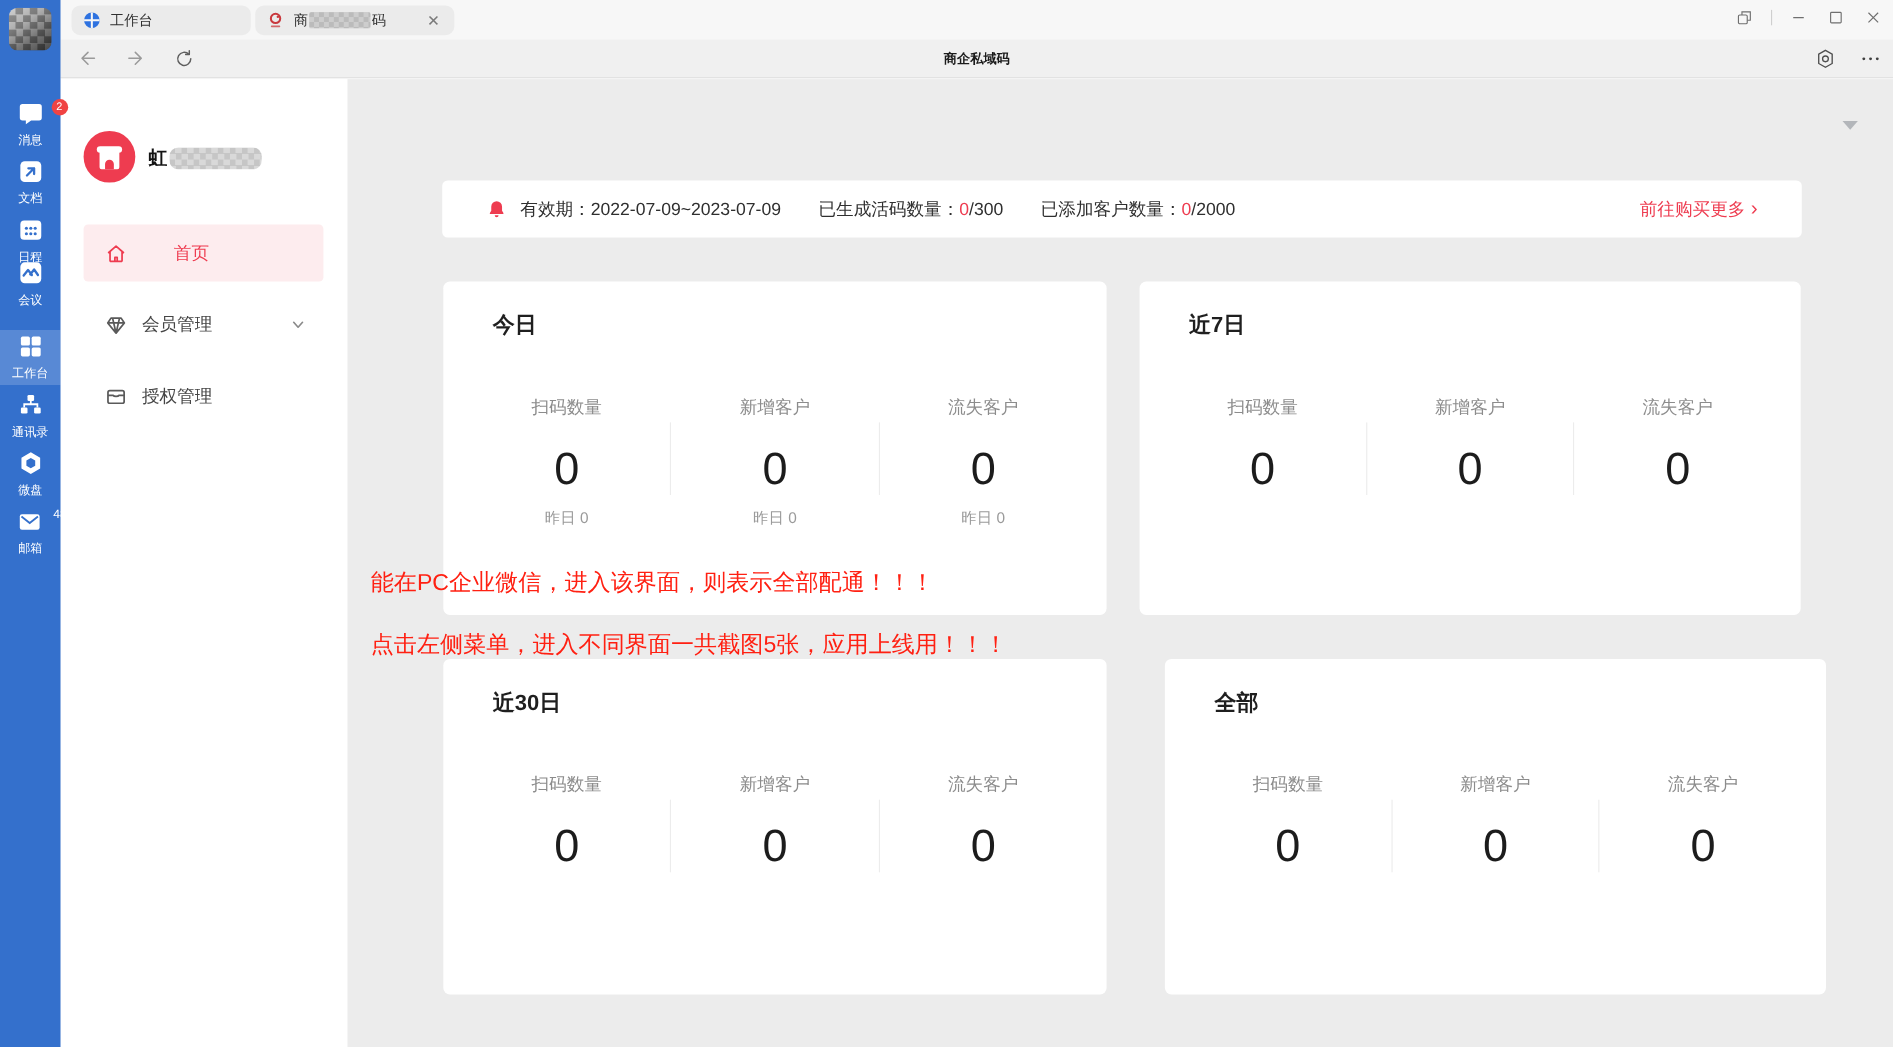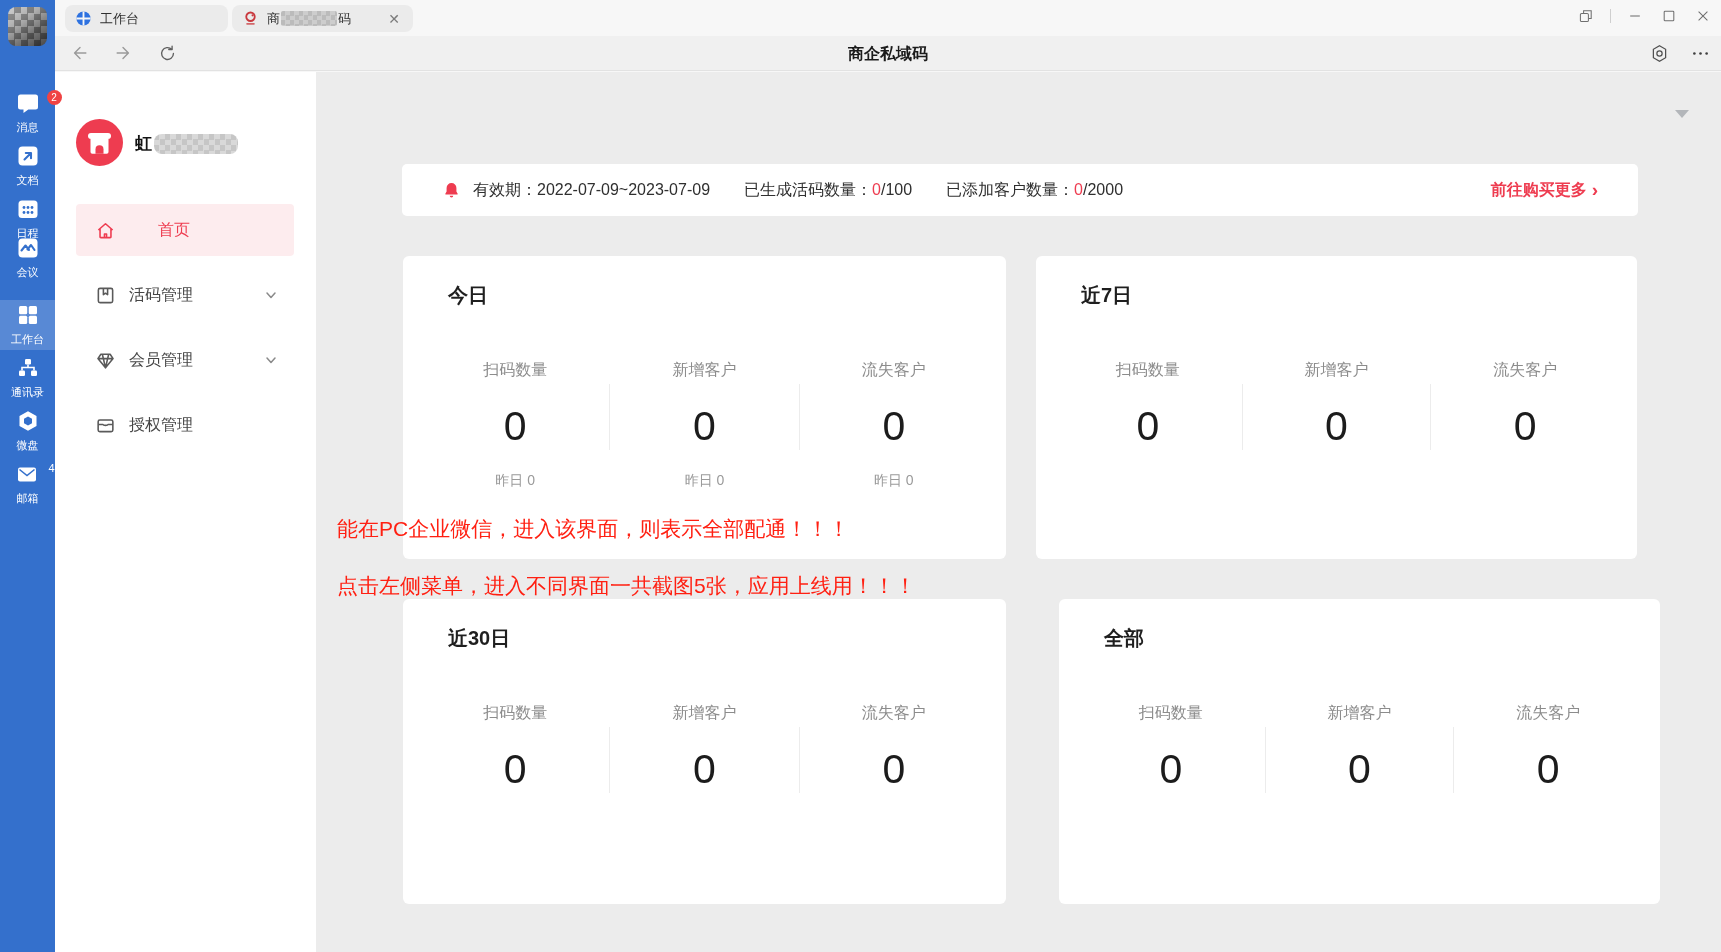--- a/index.html
+++ b/index.html
@@ -37,21 +37,21 @@
   .mosaic{display:inline-block;border-radius:2px;
     background:repeating-conic-gradient(#cdcdcd 0% 25%, #bbbbbb 0% 50%) 0 0/9px 9px;}
   .winctl{position:absolute;right:8px;top:6px;display:flex;align-items:center;gap:14px;}
   .winbtn{width:20px;height:20px;display:flex;align-items:center;justify-content:center;cursor:pointer;color:#6f6f6f;}
   .windiv{width:1px;height:14px;background:#cfcfcf;}
 
   
   .navbar{position:absolute;left:55px;top:36px;width:1666px;height:35px;background:#f0f0f0;border-bottom:1px solid #e2e2e2;}
   .nav-ic{position:absolute;top:4px;width:26px;height:26px;display:flex;align-items:center;justify-content:center;cursor:pointer;}
   .nav-title{position:absolute;left:0;right:0;top:0;height:35px;line-height:35px;text-align:center;
-    font-size:16px;font-weight:700;color:#1b1b1b;}
+    font-size:12px;font-weight:700;color:#1b1b1b;}
 
   
   .content{position:absolute;left:55px;top:72px;width:1666px;height:880px;display:flex;}
   .sidebar{position:relative;width:261px;height:100%;background:#ffffff;flex:0 0 auto;}
   .logo-badge{position:absolute;left:21px;top:47px;width:47px;height:47px;border-radius:50%;background:var(--accent);}
   .ws-name{position:absolute;left:80px;top:60px;font-size:17px;font-weight:700;color:#141414;display:flex;align-items:center;}
   .ws-name .mosaic{width:84px;height:20px;margin-left:2px;background:repeating-conic-gradient(#d9d9d9 0% 25%, #c6c6c6 0% 50%) 0 0/11px 11px;border-radius:8px;}
   .menu{position:absolute;left:21px;top:132px;width:218px;}
   .menu-item{position:relative;height:52px;margin-bottom:13px;border-radius:4px;display:flex;align-items:center;
     padding-left:19px;font-size:16px;color:#454545;cursor:pointer;}
@@ -62,35 +62,35 @@
   .main{position:relative;flex:1;background:#ececec;}
   .scroll-caret{position:absolute;right:32px;top:38px;width:0;height:0;cursor:pointer;
     border-left:7px solid transparent;border-right:7px solid transparent;border-top:8px solid #b3b6ba;}
 
   
   .notice{position:absolute;left:86px;top:92px;width:1236px;height:52px;background:#ffffff;border-radius:5px;
     display:flex;align-items:center;padding:0 40px;font-size:16px;color:#2f2f2f;}
   .notice .bell{width:19px;height:19px;margin-right:12px;flex:0 0 auto;}
   .notice .seg{margin-right:34px;white-space:nowrap;}
   .notice .red{color:var(--accent);}
-  .buy-link{margin-left:auto;color:var(--accent);font-size:16px;cursor:pointer;display:flex;align-items:center;white-space:nowrap;font-weight:bold;}
+  .buy-link{margin-left:auto;color:var(--accent);font-size:16px;cursor:pointer;display:flex;align-items:center;white-space:nowrap;}
   .buy-link .gt{font-size:19px;margin-left:5px;line-height:1;transform:translateY(-1px);}
 
   
   .card{position:absolute;background:#ffffff;border-radius:6px;}
   .card-today{left:87px;top:184px;width:603px;height:303px;}
   .card-7d{left:720px;top:184px;width:601px;height:303px;}
   .card-30d{left:87px;top:527px;width:603px;height:305px;}
   .card-all{left:720px;top:527px;width:601px;height:305px;margin-left:23px;}
   .card-title{position:absolute;left:45px;top:26px;font-size:20px;font-weight:700;color:#1f1f1f;}
   .stat-row{position:absolute;left:18px;right:18px;top:104px;display:flex;align-items:flex-start;}
   .stat-col{flex:1;text-align:center;}
   .stat-label{font-size:16px;color:#8c8c8c;}
   .stat-value{font-size:41px;font-weight:400;color:#1c1c1c;margin-top:22px;line-height:1.15;}
-  .stat-sub{font-size:14px;color:#9a9a9a;margin-top:22px;}
+  .stat-sub{font-size:14px;color:#9a9a9a;margin-top:12px;}
   .stat-divider{width:1px;height:66px;background:#ececec;margin-top:24px;flex:0 0 auto;}
 
   
   .annotation{position:absolute;left:21px;font-size:21px;font-weight:500;color:var(--annotation_red);
     white-space:nowrap;z-index:20;}
   .ann-1{top:443px;}
   .ann-2{top:500px;}
 
   svg{display:block;}
 </style>
@@ -292,34 +292,20 @@
       <nav class="menu">
         <div class="menu-item active">
           <span class="mi-ic">
             <svg viewBox="0 0 20 20" width="21" height="21" fill="none" stroke="#ee3c50" stroke-width="1.5" stroke-linejoin="round">
                 <path d="M3.2 9.5 10 3.6l6.8 5.9 M4.8 8.4V16a.8.8 0 0 0 .8.8h8.8a.8.8 0 0 0 .8-.8V8.4 M9 16.8v-3.4h2v3.4"></path>
               </svg>
           </span>
           <span>首页</span>
         </div>
 
-        <div class="menu-item">
-          <span class="mi-ic">
-            <svg viewBox="0 0 20 20" width="21" height="21" fill="none" stroke="#5a5a5a" stroke-width="1.5" stroke-linejoin="round">
-                <rect x="3.2" y="3.2" width="13.6" height="13.6" rx="1.6"></rect>
-                <path d="M8 3.2v6l2-1.4 2 1.4v-6"></path>
-              </svg>
-          </span>
-          <span>活码管理</span>
-          <span class="chev">
-            <svg viewBox="0 0 14 14" width="14" height="14" fill="none" stroke="#8a8a8a" stroke-width="1.5" stroke-linecap="round" stroke-linejoin="round">
-                <path d="M3 5l4 4.5L11 5"></path>
-              </svg>
-          </span>
-        </div>
 
         <div class="menu-item">
           <span class="mi-ic">
             <svg viewBox="0 0 20 20" width="21" height="21" fill="none" stroke="#5a5a5a" stroke-width="1.5" stroke-linejoin="round">
                 <path d="M10 17 2.8 8.2 5.6 4h8.8l2.8 4.2z M2.8 8.2h14.4 M7 4l3 13 3-13"></path>
               </svg>
           </span>
           <span>会员管理</span>
           <span class="chev">
             <svg viewBox="0 0 14 14" width="14" height="14" fill="none" stroke="#8a8a8a" stroke-width="1.5" stroke-linecap="round" stroke-linejoin="round">
@@ -346,21 +332,21 @@
       <span class="scroll-caret"></span>
 
       <div class="notice">
         <span class="bell">
           <svg viewBox="0 0 24 24" width="19" height="19">
               <path fill="#ee3c50" d="M12 2.5a6.2 6.2 0 0 1 6.2 6.2v4.6l1.6 2.7a.7.7 0 0 1-.6 1H4.8a.7.7 0 0 1-.6-1l1.6-2.7V8.7A6.2 6.2 0 0 1 12 2.5z"></path>
               <path fill="#ee3c50" d="M9.8 18.5a2.2 2.2 0 0 0 4.4 0z"></path>
             </svg>
         </span>
         <span class="seg"><span>有效期：</span><span>2022-07-09~2023-07-09</span></span>
-        <span class="seg"><span>已生成活码数量：</span><span class="red">0</span><span>/100</span></span>
+        <span class="seg"><span>已生成活码数量：</span><span class="red">0</span><span>/300</span></span>
         <span class="seg"><span>已添加客户数量：</span><span class="red">0</span><span>/2000</span></span>
         <span class="buy-link">
           <span>前往购买更多</span>
             <span class="gt">›</span>
         </span>
       </div>
 
       <section class="card card-today">
         <div class="card-title">今日</div>
         <div class="stat-row">

